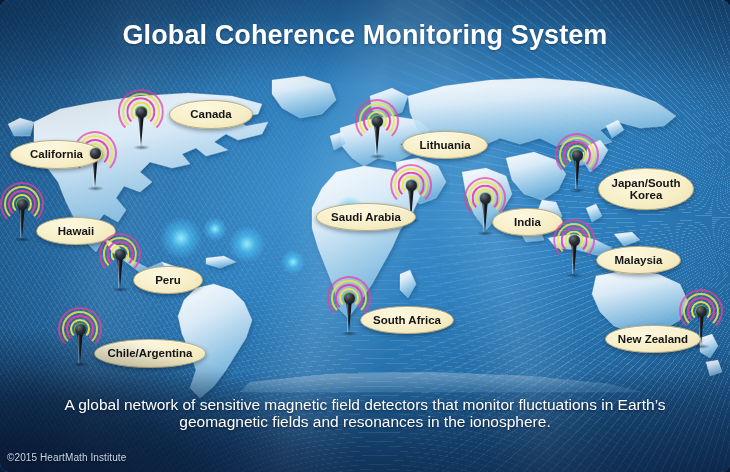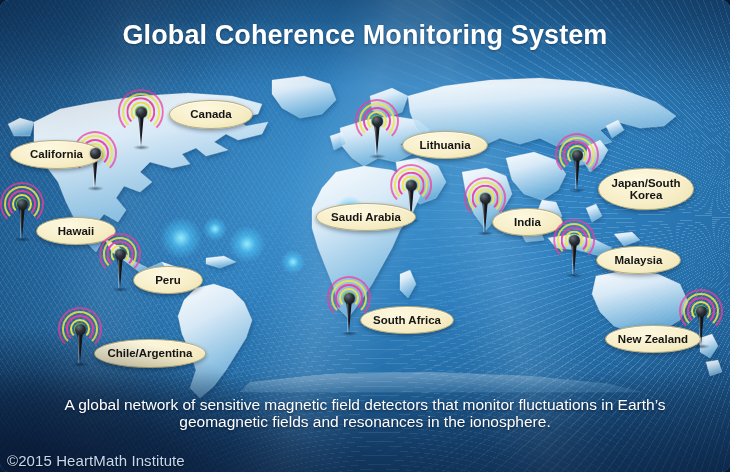--- a/index.html
+++ b/index.html
@@ -103,21 +103,21 @@
   
   #caption {
     position:absolute; left:40px; top:396px; width:650px;
     text-align:center;
     font-size:15.5px; line-height:17px;
     color:#ffffff;
     text-shadow:0 1px 3px rgba(4,18,42,.75);
   }
   #copyright {
     position:absolute; left:7px; top:452px;
-    font-size:15px; letter-spacing:.1px;
+    font-size:10px; letter-spacing:.1px;
     color:#c6d8ec;
     text-shadow:0 1px 2px rgba(0,0,0,.6);
   }
 
   
   .station { position:absolute; width:0; height:0; }
 
   
   .tower { position:absolute; left:-9px; top:0; width:18px; height:44px; }
   .mast {

